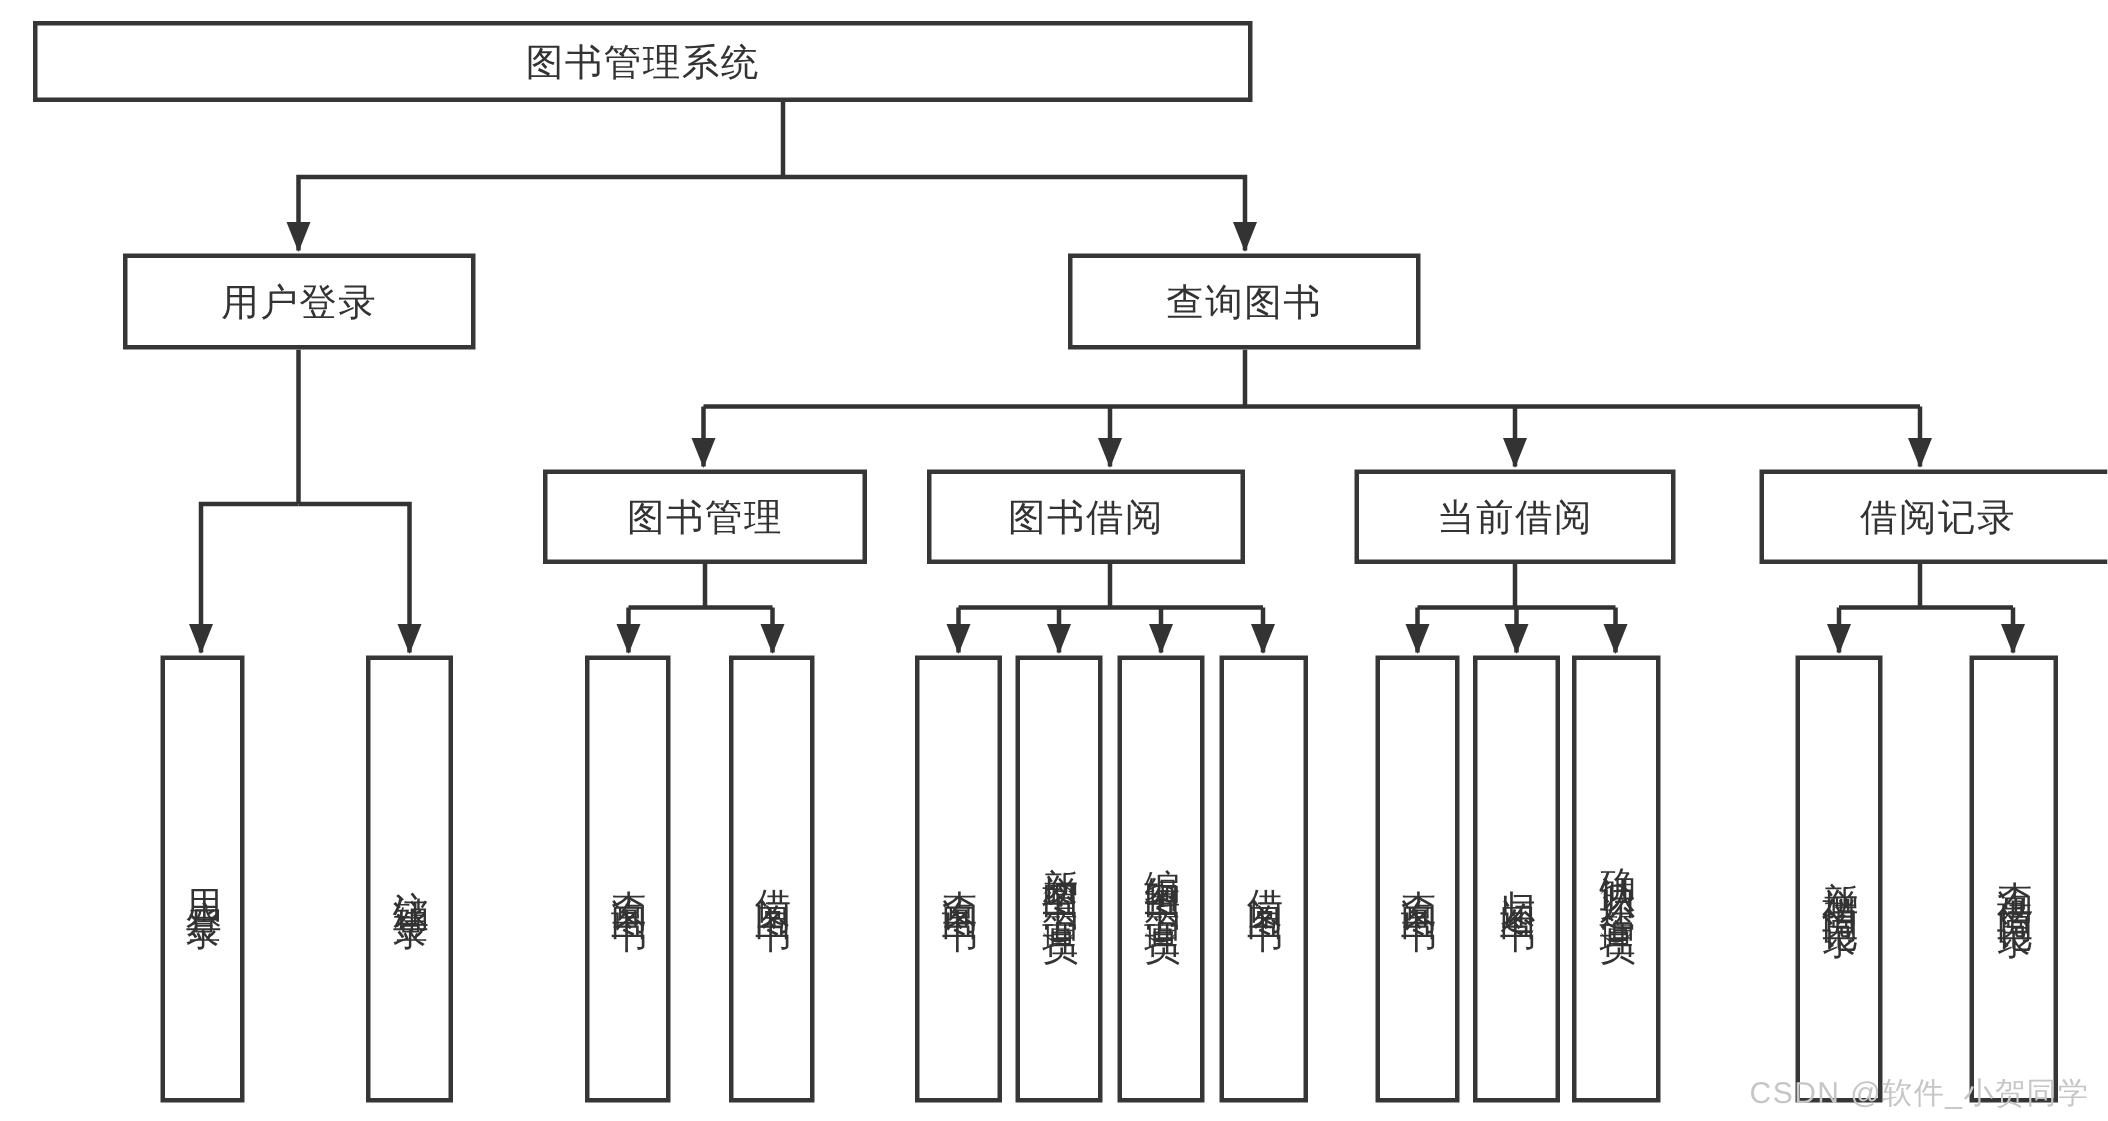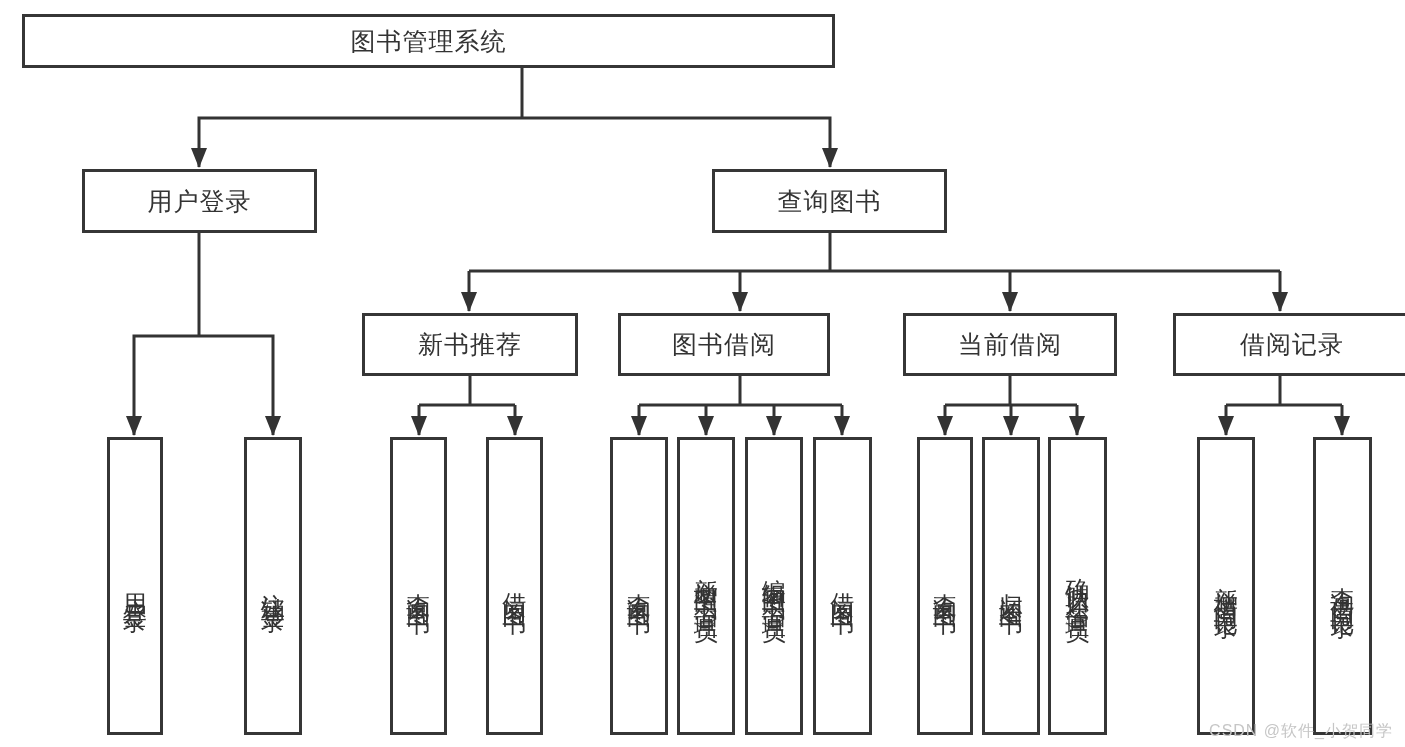--- a/index.html
+++ b/index.html
@@ -42,21 +42,21 @@
     text-orientation: mixed;
     font-size: 24px;
     letter-spacing: 6px;
     line-height: 1.15;
     white-space: nowrap;
   }
   .watermark {
     position: absolute;
     right: 12px;
     bottom: 5px;
-    font-size: 16px;
+    font-size: 20px;
     letter-spacing: 1px;
     color: #c6c6c6;
     z-index: 10;
     white-space: nowrap;
   }
   
   .n-root     { left: 22px;   top: 14px;  width: 813px; height: 54px; }
   .n-user     { left: 82px;   top: 169px; width: 235px;  height: 64px; }
   .n-mgmt     { left: 712px;  top: 169px; width: 235px;  height: 64px; }
   .n-newbook  { left: 362px;  top: 313px; width: 216px;  height: 63px; }
@@ -132,21 +132,21 @@
   </div>
 
   <div class="box n-user">
     <span class="h-label">用户登录</span>
   </div>
   <div class="box n-mgmt">
     <span class="h-label">查询图书</span>
   </div>
 
   <div class="box n-newbook">
-    <span class="h-label">新书推荐</span>
+    <span class="h-label">图书管理</span>
   </div>
   <div class="box n-borrow">
     <span class="h-label">图书借阅</span>
   </div>
   <div class="box n-current">
     <span class="h-label">当前借阅</span>
   </div>
   <div class="box n-record">
     <span class="h-label">借阅记录</span>
   </div>

